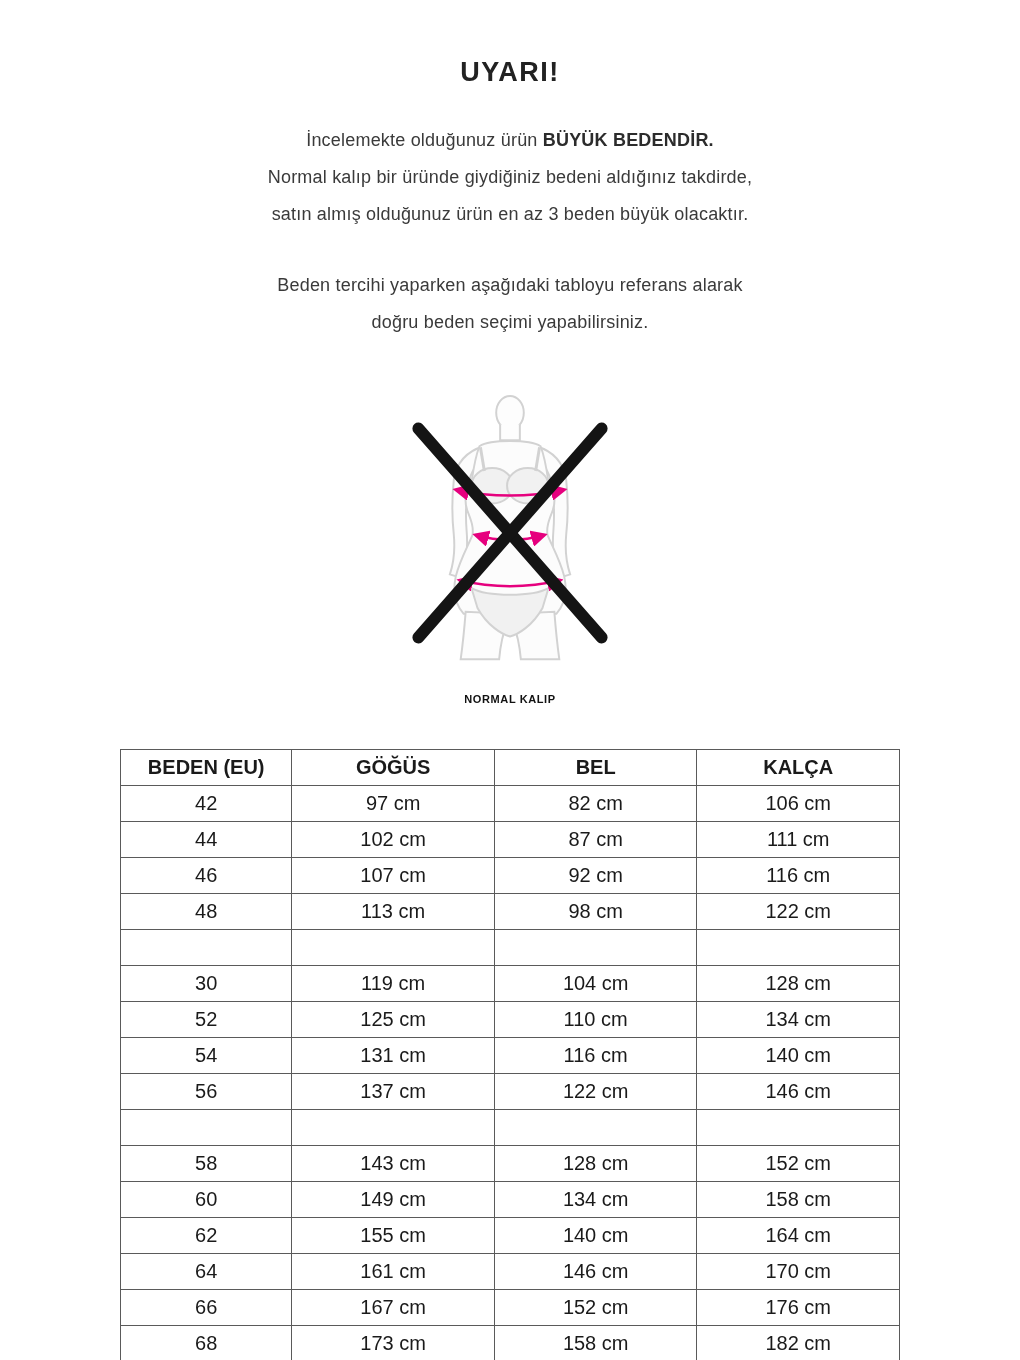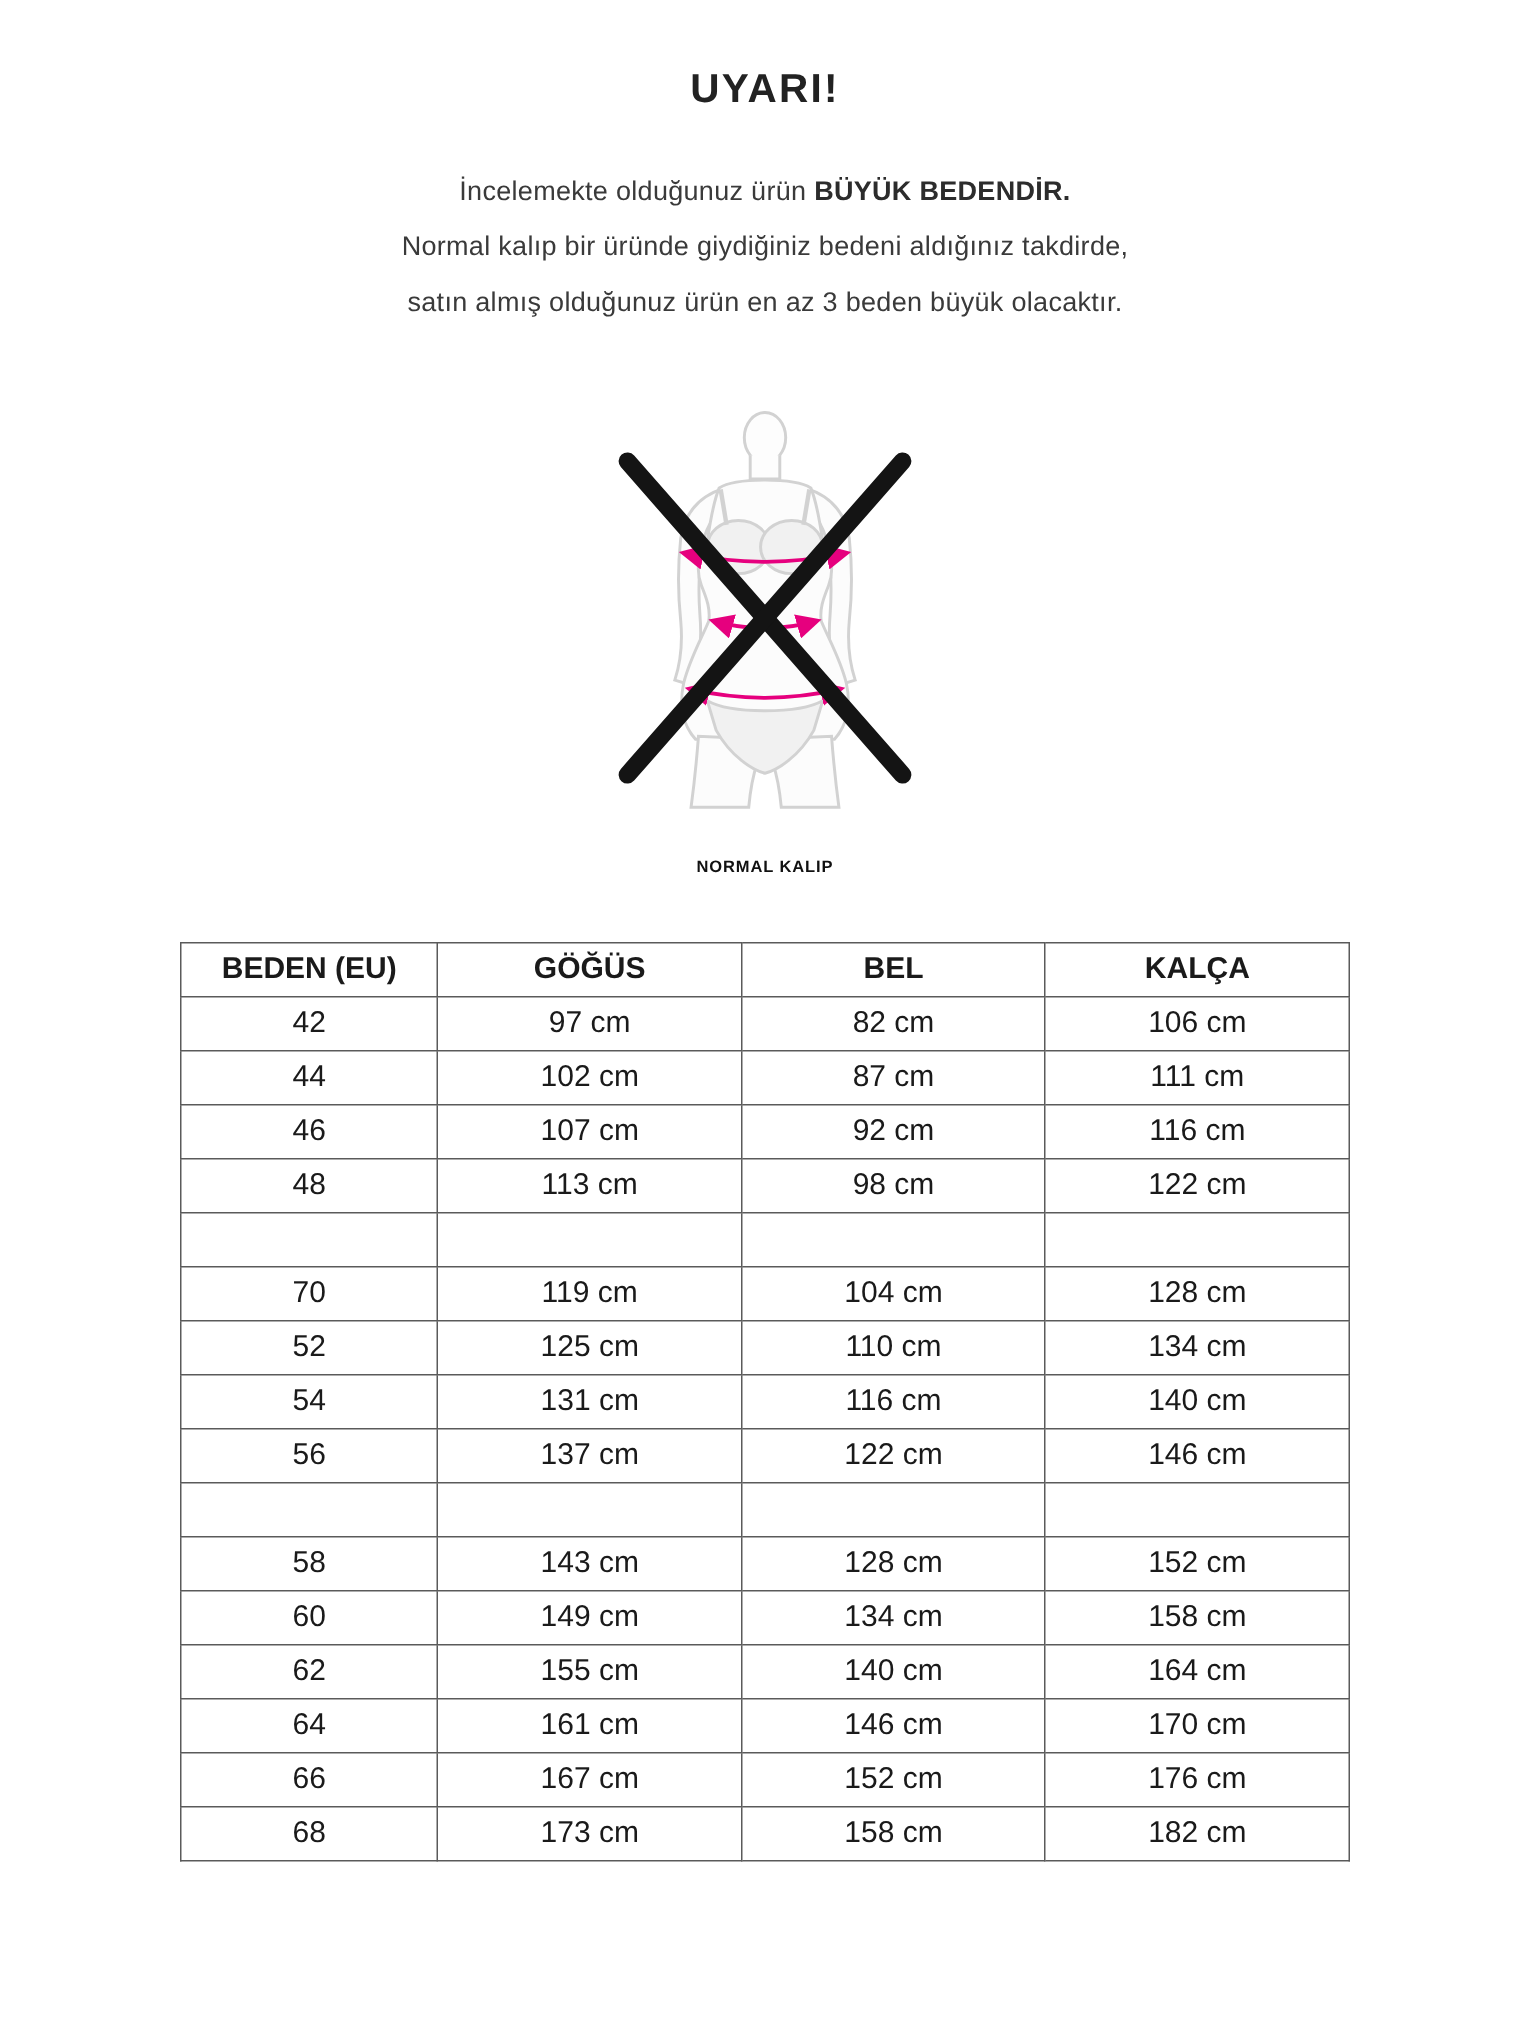--- a/index.html
+++ b/index.html
@@ -15,21 +15,21 @@
     min-height:1360px;
     font-family:"Liberation Sans", sans-serif;
     color:var(--ink);
   }
   .page{width:1020px;margin:0 auto;}
   .title{
     text-align:center;
     font-size:27px;
     font-weight:700;
     letter-spacing:1.5px;
-    margin:0;
+    margin:13px;
     padding-top:44px;
     color:#222;
   }
   .para{
     text-align:center;
     font-size:18px;
     line-height:37px;
     color:#3a3a3a;
     letter-spacing:.2px;
     margin:34px 40px 0;
@@ -119,20 +119,24 @@
 
 <div class="page">
 
   <h1 class="title">UYARI!</h1>
 
   <p class="para"><span>İncelemekte olduğunuz ürün </span><b>BÜYÜK BEDENDİR.</b><br>
     <span>Normal kalıp bir üründe giydiğiniz bedeni aldığınız takdirde,</span><br>
     <span>satın almış olduğunuz ürün en az 3 beden büyük olacaktır.</span>
   </p>
 
+  <p class="para">
+    <span>Beden tercihi yaparken aşağıdaki tabloyu referans alarak</span><br>
+    <span>doğru beden seçimi yapabilirsiniz.</span>
+  </p>
 
   <div class="figures">
 
     <div class="figure">
       <svg class="fig-svg" viewBox="0 0 230 280">
         <use href="#body-figure"></use>
         <g>
           <path class="xline" d="M22,34 L208,246"></path>
           <path class="xline" d="M208,34 L22,246"></path>
         </g>
@@ -183,21 +187,21 @@
           <td>98 cm</td>
           <td>122 cm</td>
         </tr>
         <tr>
           <td></td>
           <td></td>
           <td></td>
           <td></td>
         </tr>
         <tr>
-          <td>70</td>
+          <td>30</td>
           <td>119 cm</td>
           <td>104 cm</td>
           <td>128 cm</td>
         </tr>
         <tr>
           <td>52</td>
           <td>125 cm</td>
           <td>110 cm</td>
           <td>134 cm</td>
         </tr>

